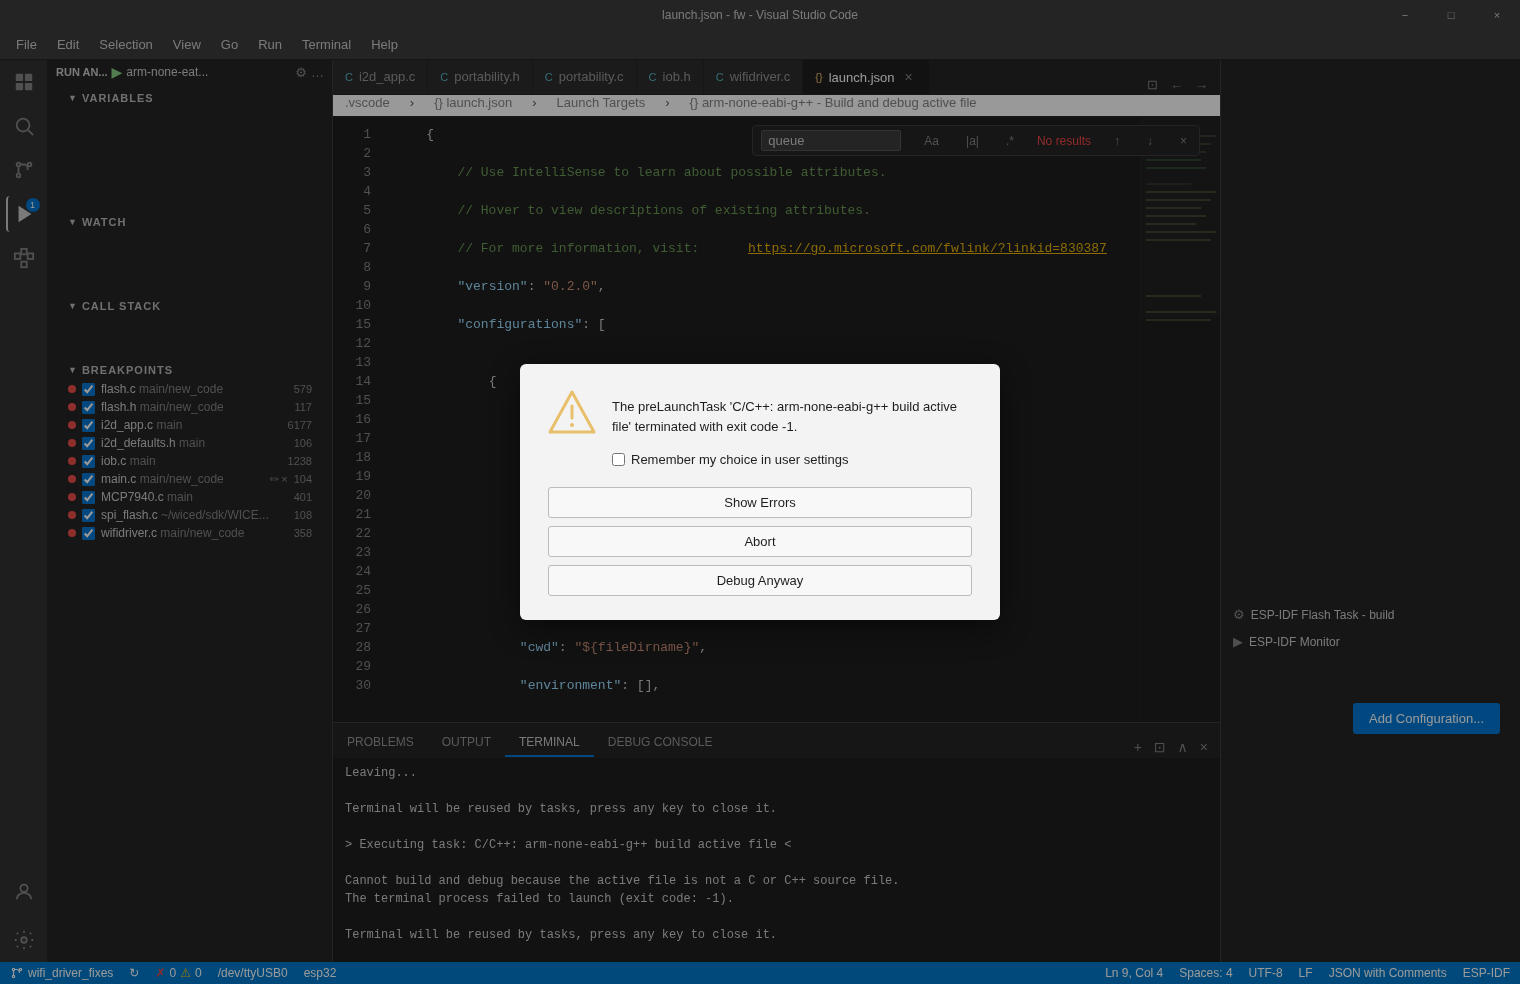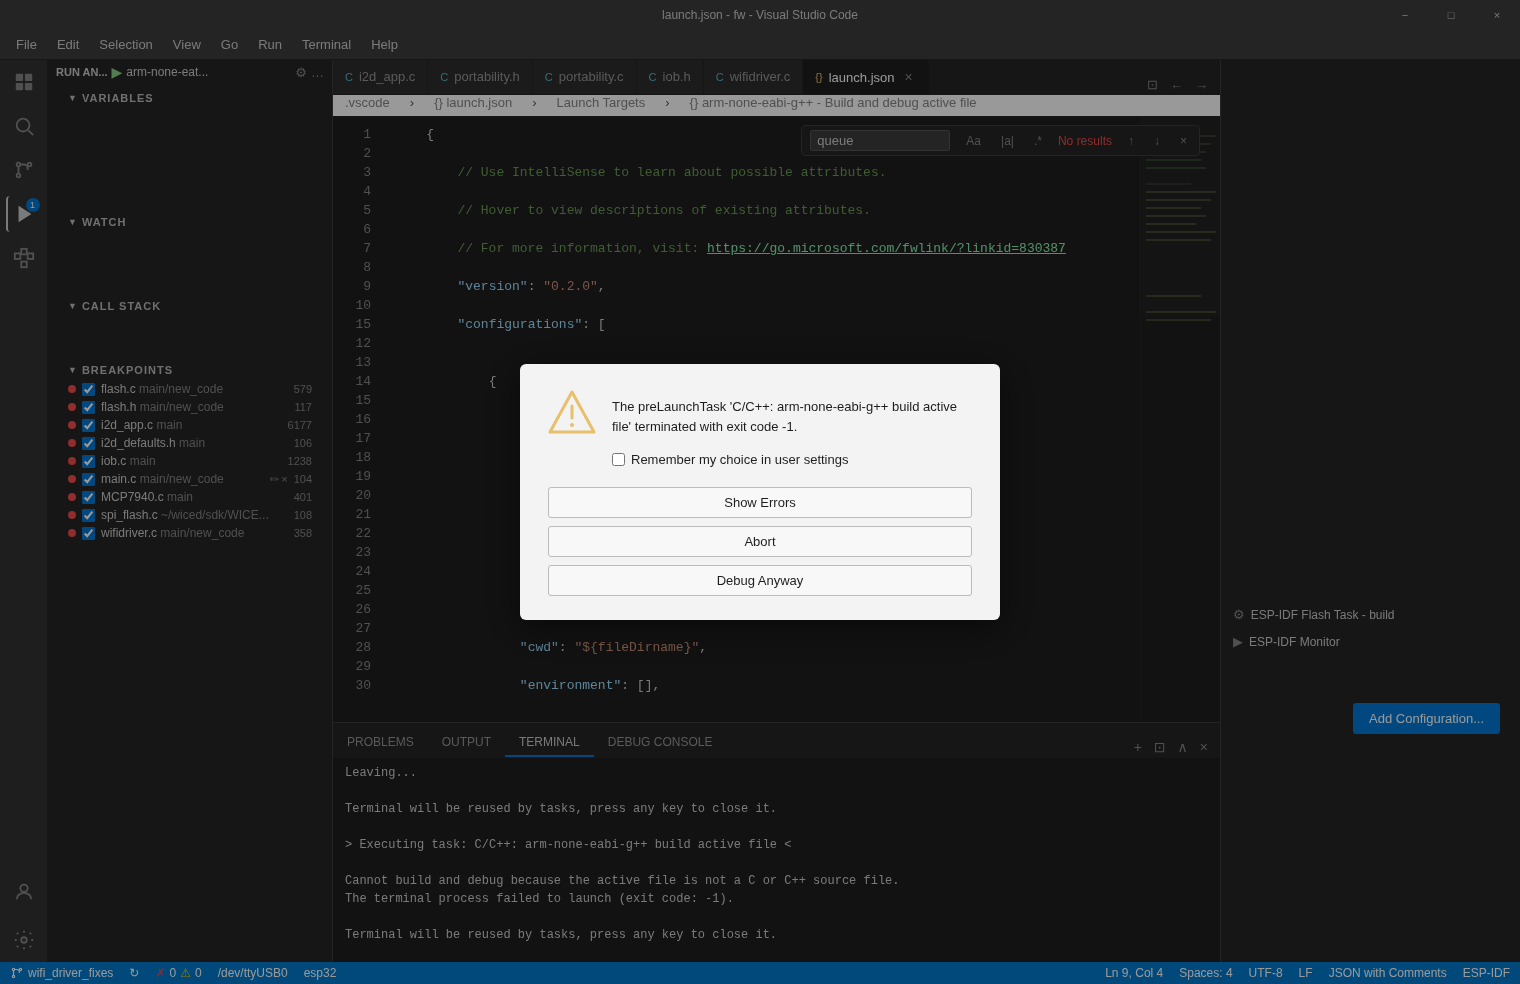--- a/index.html
+++ b/index.html
@@ -296,36 +296,36 @@
       padding: 8px 0 8px 12px;
       font-family: 'Courier New', monospace;
       font-size: 13px;
       line-height: 19px;
       overflow: auto;
       white-space: pre;
     }
     .code-line { display: block; }
     .str { color: #ce9178; }
     .comment { color: #6a9955; }
-    .link { color: #86efac; text-decoration: underline; }
+    .link { color: #eab308; text-decoration: underline; margin-left: 41px; }
     .prop { color: #9cdcfe; }
     .punc { color: #cccccc; }
     .bool { color: #569cd6; }
 
     
     #find-widget {
       position: absolute;
       top: 8px;
       right: 20px;
       background: #252526;
       border: 1px solid #3c3c3c;
       border-radius: 4px;
       display: flex;
       align-items: center;
-      gap: 12px;
+      gap: 19px;
       padding: 4px 8px;
       z-index: 10;
     }
     #find-input {
       background: #3c3c3c;
       border: 1px solid #555;
       color: #cccccc;
       padding: 2px 6px;
       font-size: 13px;
       width: 140px;

